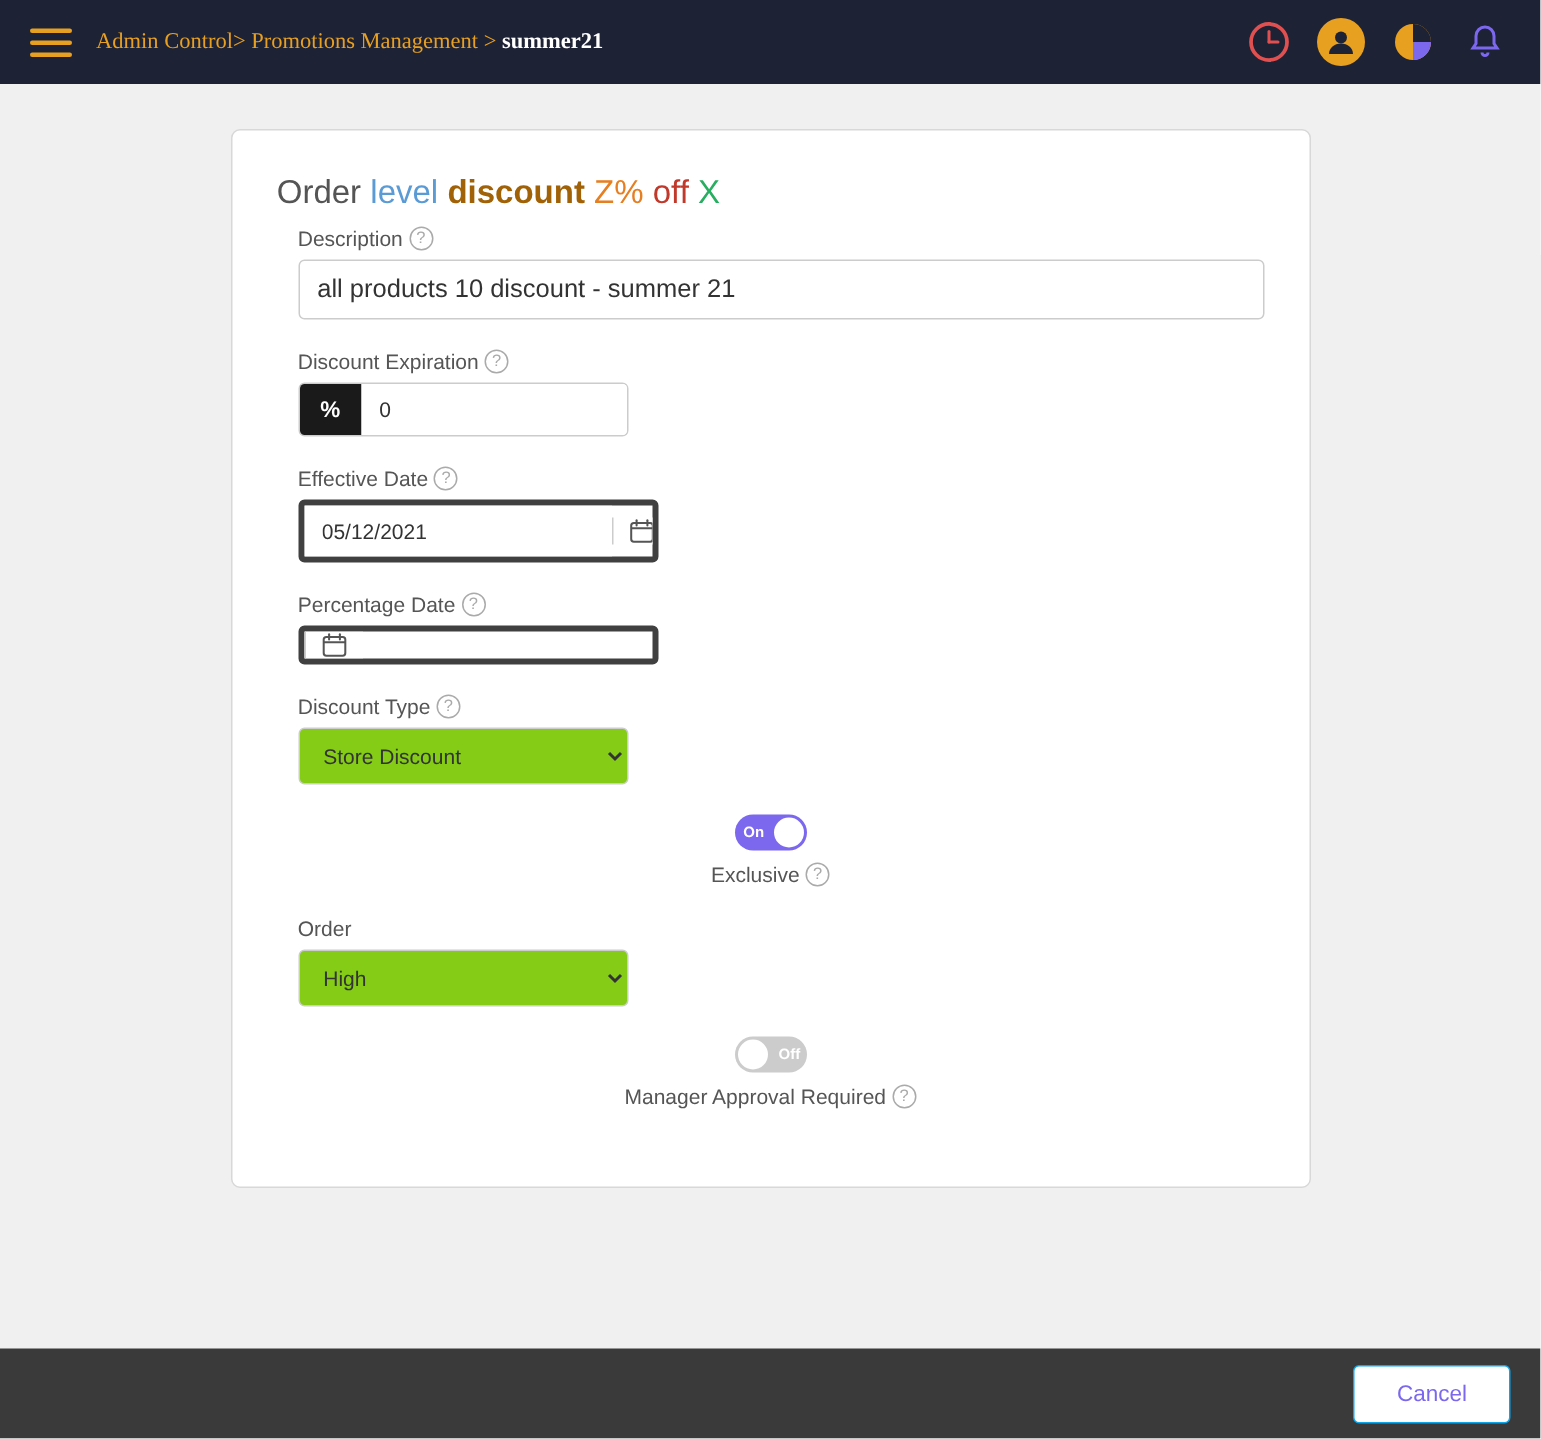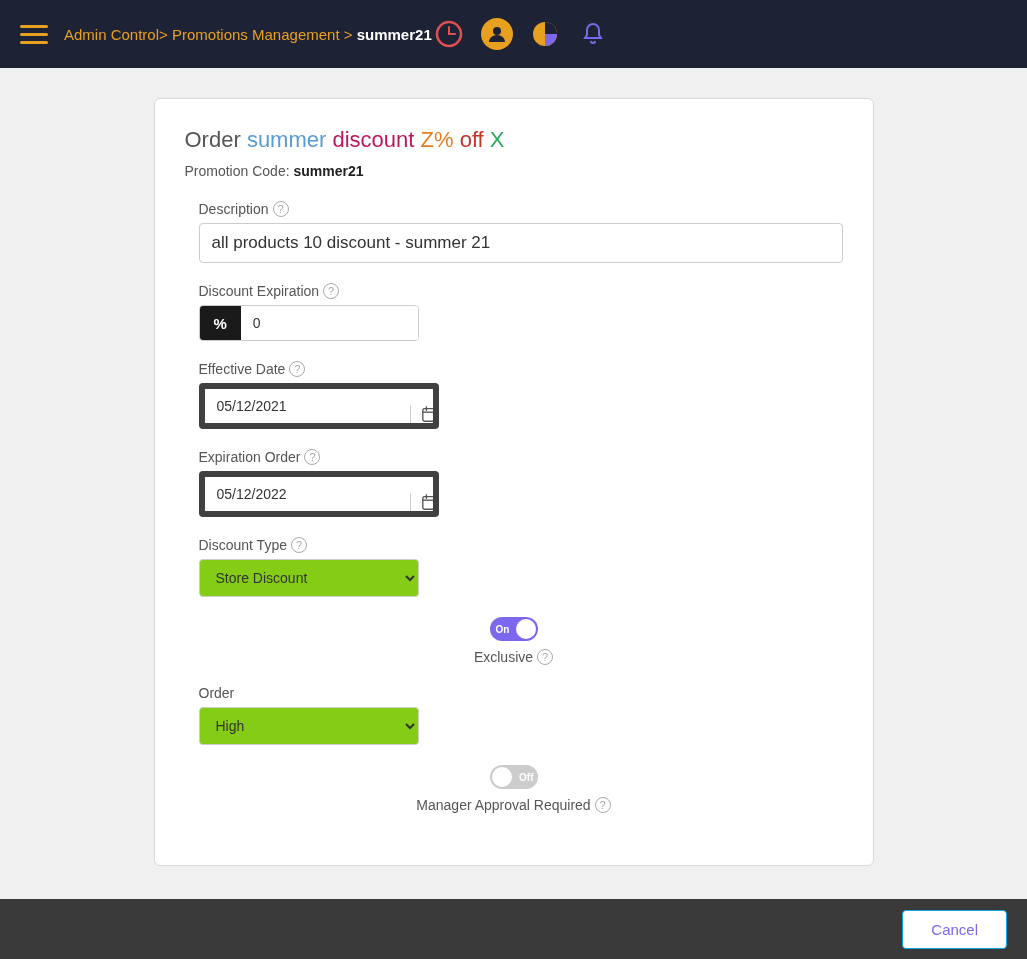--- a/index.html
+++ b/index.html
@@ -7,25 +7,27 @@
       font-family: Arial, sans-serif;
       background: #f0f0f0;
       min-height: 959px;
       display: flex;
       flex-direction: column;
     }
 
     
     .header {
       background: #1e2235;
-      height: 68px;
-      display: flex;
-      align-items: center;
+      height: 56px;
+      display: flex;
+      align-items: center;
+      justify-content: space-between;
       padding: 0 20px;
       flex-shrink: 0;
+      font-family: Liberation Serif, serif;
     }
     .header-left {
       display: flex;
       align-items: center;
       gap: 16px;
     }
     .hamburger-icon {
       display: flex;
       flex-direction: column;
       gap: 5px;
@@ -94,21 +96,21 @@
     }
 
     .form-title {
       font-size: 22px;
       color: #333;
       margin-bottom: 10px;
       font-weight: normal;
     }
     .form-title .word-order { color: #555; }
     .form-title .word-level { color: #5b9bd5; }
-    .form-title .word-discount { color: #be185d; }
+    .form-title .word-discount { color: #a16207; font-weight: bold; }
     .form-title .word-z { color: #e67e22; }
     .form-title .word-off { color: #c0392b; }
     .form-title .word-x { color: #27ae60; }
 
     .promotion-code-row {
       font-size: 14px;
       color: #555;
       margin-bottom: 22px;
     }
     .promotion-code-row .code-value {
@@ -175,23 +177,23 @@
       padding: 9px 12px;
       font-size: 14px;
       color: #333;
       outline: none;
       flex: 1;
     }
 
     
     .date-input-wrapper {
       display: flex;
-      align-items: flex-end;
+      align-items: center;
       width: 240px;
-      border: 6px solid #404040;
+      border: 4px solid #404040;
       border-radius: 4px;
       overflow: hidden;
     }
     .date-input {
       border: none;
       padding: 9px 12px;
       font-size: 14px;
       color: #333;
       outline: none;
       flex: 1;
@@ -342,26 +344,23 @@
         <path d="M11 20a2 2 0 0 0 4 0" stroke="#7b68ee" stroke-width="2" fill="none"></path>
       </svg>
     </div>
   </div>
 </div>
 
 <div class="main">
   <div class="form-card">
 
     <div class="form-title">
-      <span class="word-order">Order</span>&nbsp;<span class="word-level">summer</span>&nbsp;<span class="word-discount">discount</span>&nbsp;<span class="word-z">Z%</span>&nbsp;<span class="word-off">off</span>&nbsp;<span class="word-x">X</span>
-    </div>
-
-    <div class="promotion-code-row">
-      <span>Promotion Code:</span>&nbsp;<span class="code-value">summer21</span>
-    </div>
+      <span class="word-order">Order</span>&nbsp;<span class="word-level">level</span>&nbsp;<span class="word-discount">discount</span>&nbsp;<span class="word-z">Z%</span>&nbsp;<span class="word-off">off</span>&nbsp;<span class="word-x">X</span>
+    </div>
+
 
     <div class="form-group">
       <div class="form-label">
         <span>Description</span>
         <span class="help-icon">?</span>
       </div>
       <input type="text" class="form-input" value="all products 10 discount - summer 21" style="">
     </div>
 
     <div class="form-group">
@@ -388,25 +387,24 @@
             <line x1="2" y1="8" x2="18" y2="8" stroke="#555" stroke-width="1.5"></line>
             <line x1="6" y1="2" x2="6" y2="6" stroke="#555" stroke-width="1.5" stroke-linecap="round"></line>
             <line x1="14" y1="2" x2="14" y2="6" stroke="#555" stroke-width="1.5" stroke-linecap="round"></line>
           </svg>
         </button>
       </div>
     </div>
 
     <div class="form-group">
       <div class="form-label">
-        <span>Expiration Order</span>
+        <span>Percentage Date</span>
         <span class="help-icon">?</span>
       </div>
       <div class="date-input-wrapper">
-        <input type="text" class="date-input" value="05/12/2022" style="">
         <button class="calendar-btn">
           <svg viewBox="0 0 20 20" xmlns="http://www.w3.org/2000/svg">
             <rect x="2" y="4" width="16" height="14" rx="2" ry="2" stroke="#555" stroke-width="1.5" fill="none"></rect>
             <line x1="2" y1="8" x2="18" y2="8" stroke="#555" stroke-width="1.5"></line>
             <line x1="6" y1="2" x2="6" y2="6" stroke="#555" stroke-width="1.5" stroke-linecap="round"></line>
             <line x1="14" y1="2" x2="14" y2="6" stroke="#555" stroke-width="1.5" stroke-linecap="round"></line>
           </svg>
         </button>
       </div>
     </div>

